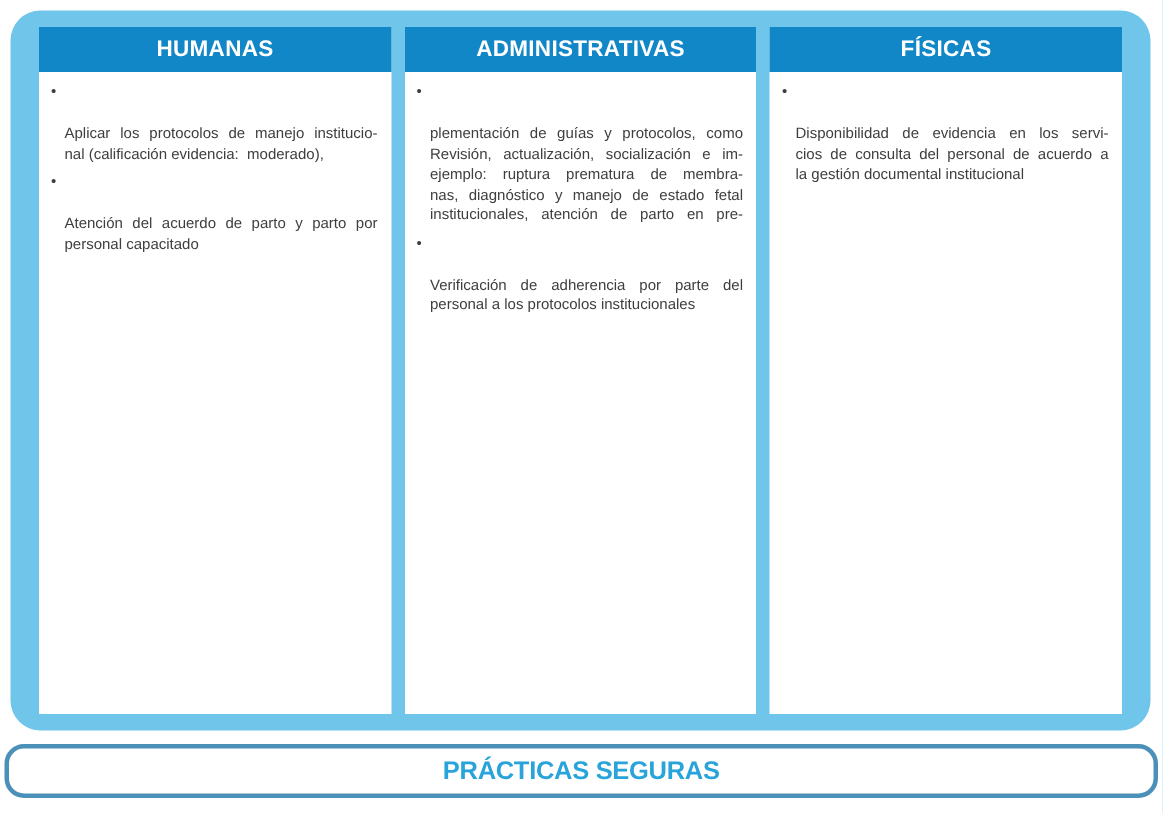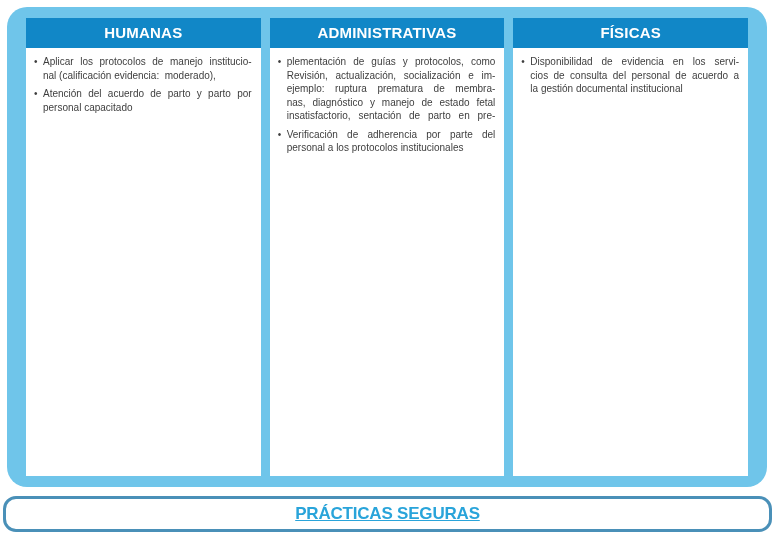--- a/index.html
+++ b/index.html
@@ -26,34 +26,34 @@
 
   .col-body {
     flex:1 1 auto;
     padding:7px 9px 7px 7px;
     color:var(--body-text,#3E3E3E);
     font-size:10px; line-height:13.5px;
   }
 
   .bullet { display:flex; margin-bottom:5px; }
   .dot { flex:0 0 10px; width:10px; padding-left:1px; }
-  .txt { flex:1 1 auto; min-width:0; }
+  .txt { flex:1 1 auto; min-width:0;margin-top:28px; }
   .line { text-align:justify; text-align-last:justify; }
   .line.last { text-align-last:left; }
 
   .banner {
     position:absolute; left:3px; top:496px; width:769px; height:36px;
     background:#ffffff;
     border:3px solid var(--banner-border,#4A90B8);
     border-radius:13px;
     display:flex; align-items:center; justify-content:center;
   }
   .banner-label {
     color:var(--banner-text,#29A4DA);
-    font-weight:bold; font-size:17px; letter-spacing:-0.2px;text-decoration:underline;
+    font-weight:bold; font-size:17px; letter-spacing:-0.2px;
   }
 </style>
 </head>
 <body>
 
 <div class="board">
 
   <section class="column">
     <header class="col-header">HUMANAS</header>
     <div class="col-body">
@@ -77,21 +77,21 @@
   <section class="column">
     <header class="col-header">ADMINISTRATIVAS</header>
     <div class="col-body">
         <div class="bullet">
           <span class="dot">•</span>
           <div class="txt">
             <div class="line">plementación de guías y protocolos, como</div>
             <div class="line">Revisión, actualización, socialización e im-</div>
             <div class="line">ejemplo: ruptura prematura de membra-</div>
             <div class="line">nas, diagnóstico y manejo de estado fetal</div>
-            <div class="line">insatisfactorio, sentación de parto en pre-</div>
+            <div class="line">institucionales, atención de parto en pre-</div>
           </div>
         </div>
         <div class="bullet">
           <span class="dot">•</span>
           <div class="txt">
             <div class="line">Verificación de adherencia por parte del</div>
             <div class="line last">personal a los protocolos institucionales</div>
           </div>
         </div>
       </div>

